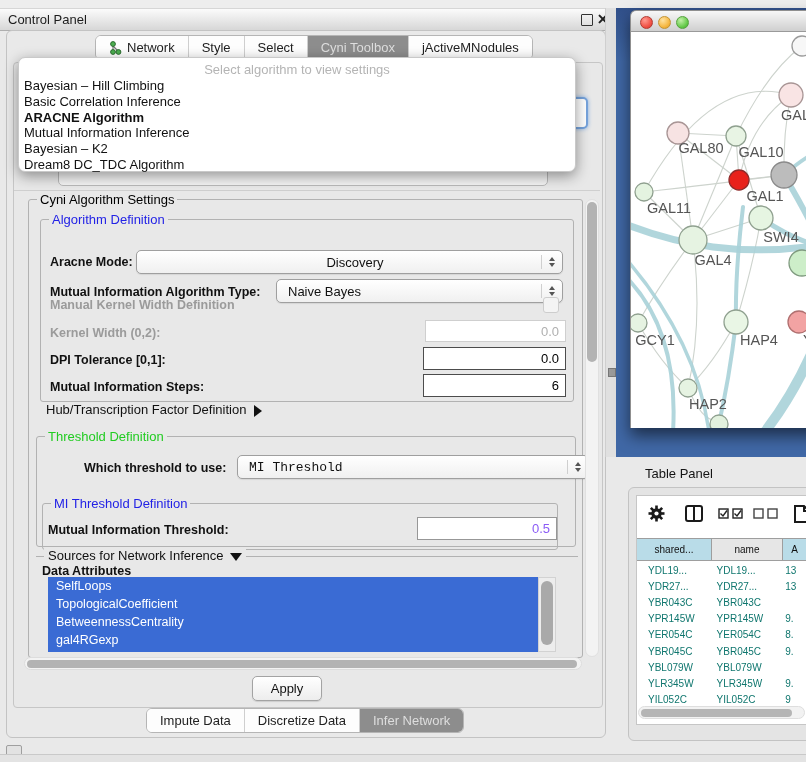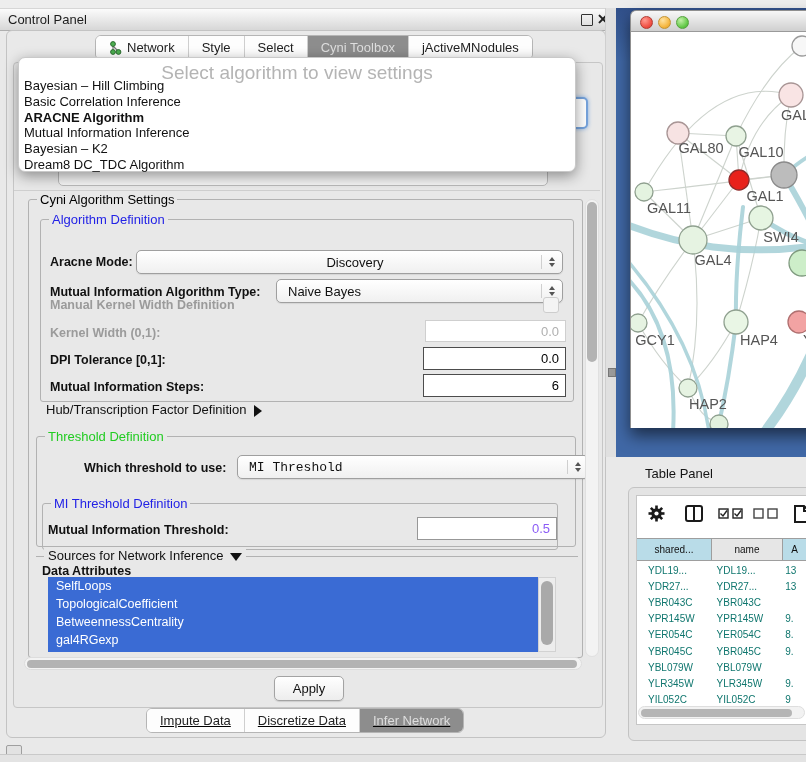--- a/index.html
+++ b/index.html
@@ -26,21 +26,21 @@
   .tab{display:flex;align-items:center;padding:0 13px;font-size:13px;color:#222;border-right:1px solid #cfcfcf;background:#fdfdfd;cursor:default;}
   .tab:last-child{border-right:none;}
   .tab.selected{background:#8d8d8d;color:#dedede;}
   .tab .ticon{margin-right:5px;display:inline-flex;}
   
   #ghost-combo{left:58px;top:150px;width:488px;height:34px;background:#f4f4f4;border:1px solid #b9b9b9;border-radius:5px;}
   #ghost-focus{left:560px;top:97px;width:24px;height:28px;background:#fff;border:2px solid #76a3dc;border-radius:5px;box-shadow:0 0 4px #85b1e6;}
   #ghost-line{left:14px;top:190px;width:586px;height:1px;background:#cfcfcf;}
   
   #algo-popup{left:18px;top:57px;width:558px;height:115px;background:#fff;border:1px solid #c9c9c9;border-radius:7px;box-shadow:0 4px 14px rgba(0,0,0,.4);z-index:20;padding-top:4px;box-sizing:border-box;}
-  #algo-prompt{text-align:center;font-size:19px;color:#b4b4b4;height:16px;}
+  #algo-prompt{text-align:center;font-size:13px;color:#b4b4b4;height:16px;}
   .algo-item{font-size:13px;color:#111;line-height:15.8px;padding-left:5px;}
   .algo-item.bold{font-weight:bold;}
   
   .group{position:absolute;border:1px solid #b2b2b2;border-radius:3px;}
   .group-title{position:absolute;top:-8px;left:8px;background:#e8e8e8;padding:0 3px;font-size:13px;white-space:nowrap;}
   .gt-blue{color:#2222e6;}
   .gt-green{color:#22cc22;}
   #settings-group{left:28px;top:199px;width:553px;height:457px;}
   #algdef-group{left:40px;top:219px;width:532px;height:181px;}
   #thresh-group{left:36px;top:436px;width:538px;height:109px;}
@@ -66,22 +66,22 @@
   #attr-list{left:48px;top:577px;width:490px;height:75px;background:#3a6bd4;overflow:hidden;}
   .attr-item{color:#fff;font-size:12.5px;line-height:18px;padding-left:8px;}
   #attr-vtrack{left:538px;top:577px;width:18px;height:75px;background:#ededed;border:1px solid #d2d2d2;box-sizing:border-box;}
   #attr-vthumb{left:540.5px;top:581px;width:12px;height:64px;background:#a9a9a9;border-radius:6px;}
   
   #h-track{left:24px;top:657px;width:558px;height:13px;background:#f3f3f3;border:1px solid #ddd;border-radius:7px;box-sizing:border-box;}
   #h-thumb{left:27px;top:659.5px;width:550px;height:8px;background:#b3b3b3;border-radius:4px;}
   #v-track{left:585px;top:199px;width:14px;height:458px;background:#f3f3f3;border:1px solid #e0e0e0;border-radius:7px;box-sizing:border-box;}
   #v-thumb{left:587px;top:202px;width:10px;height:160px;background:#b3b3b3;border-radius:5px;}
   
-  #apply-btn{left:274px;top:676px;width:68px;height:23px;background:linear-gradient(#ffffff,#ededed);border:1px solid #a3a3a3;border-radius:5px;font-size:13px;color:#111;display:flex;align-items:center;justify-content:center;box-shadow:0 1px 1px rgba(0,0,0,.12);}
-  #bottom-tabbar{left:146px;top:708px;height:23px;display:flex;background:#fff;border:1px solid #b5b5b5;border-radius:6px;overflow:hidden;z-index:4;text-decoration:underline;}
+  #apply-btn{left:252px;top:676px;width:68px;height:23px;background:linear-gradient(#ffffff,#ededed);border:1px solid #a3a3a3;border-radius:5px;font-size:13px;color:#111;display:flex;align-items:center;justify-content:center;box-shadow:0 1px 1px rgba(0,0,0,.12);}
+  #bottom-tabbar{left:146px;top:708px;height:23px;display:flex;background:#fff;border:1px solid #b5b5b5;border-radius:6px;overflow:hidden;z-index:4;}
   #mini-dock{left:6px;top:745px;width:14px;height:13px;background:#e2e2e2;border:1px solid #9f9f9f;border-radius:2px;}
   #bottom-strip{left:0;top:754px;width:806px;height:8px;background:#e3e3e3;border-top:1px solid #c9c9c9;z-index:30;}
   
   #divider{left:605px;top:8px;width:11px;height:449px;background:#e0e0e0;border-left:1px solid #cfcfcf;}
   #divider-grip{left:608px;top:368px;width:6px;height:7px;background:#9a9a9a;border:1px solid #777;}
   #desktop-blue{left:616px;top:8px;width:190px;height:449px;background:linear-gradient(#31508a,#4068a6 12%,#4068a6);}
   #net-window{left:630px;top:10px;width:230px;height:418px;border-radius:6px 6px 0 0;box-shadow:0 8px 16px rgba(0,0,0,.55);}
   #net-titlebar{left:0;top:0;width:100%;height:22px;background:linear-gradient(#f7f7f7,#cfcfcf);border:1px solid #8f8f8f;border-bottom:1px solid #9a9a9a;border-radius:6px 6px 0 0;box-sizing:border-box;}
   .tl{position:absolute;top:4.5px;width:13px;height:13px;border-radius:50%;}
   #tl-close{left:9px;background:radial-gradient(circle at 35% 30%,#ff9a90,#f04e42 65%,#c83a30);border:1px solid #b23b33;box-sizing:border-box;}
@@ -183,21 +183,21 @@
   <span>Naive Bayes</span>
   <span class="stepper">
       <span class="up"></span>
       <span class="dn"></span>
     </span>
 </div>
 
 <div class="lbl dis abs" style="left:50px;top:298px;">Manual Kernel Width Definition</div>
 <div class="abs" id="kernel-check"></div>
 
-<div class="lbl dis abs" style="left:50px;top:326px;">Kernel Width (0,1):</div>
+<div class="lbl dis abs" style="left:50px;top:326px;">Kernel Width (0,2):</div>
 <div class="field f-dis" style="left:425px;top:320px;width:141px;height:22px;">0.0</div>
 
 <div class="lbl abs" style="left:50px;top:353px;">DPI Tolerance [0,1]:</div>
 <div class="field f-dark" style="left:423px;top:347px;width:143px;height:23px;">0.0</div>
 
 <div class="lbl abs" style="left:50px;top:380px;">Mutual Information Steps:</div>
 <div class="field f-dark" style="left:423px;top:374px;width:143px;height:23px;">6</div>
 
 <div class="lbl plain abs" style="left:46px;top:402px;">
   <span>Hub/Transcription Factor Definition</span><span class="tri-right"></span>

